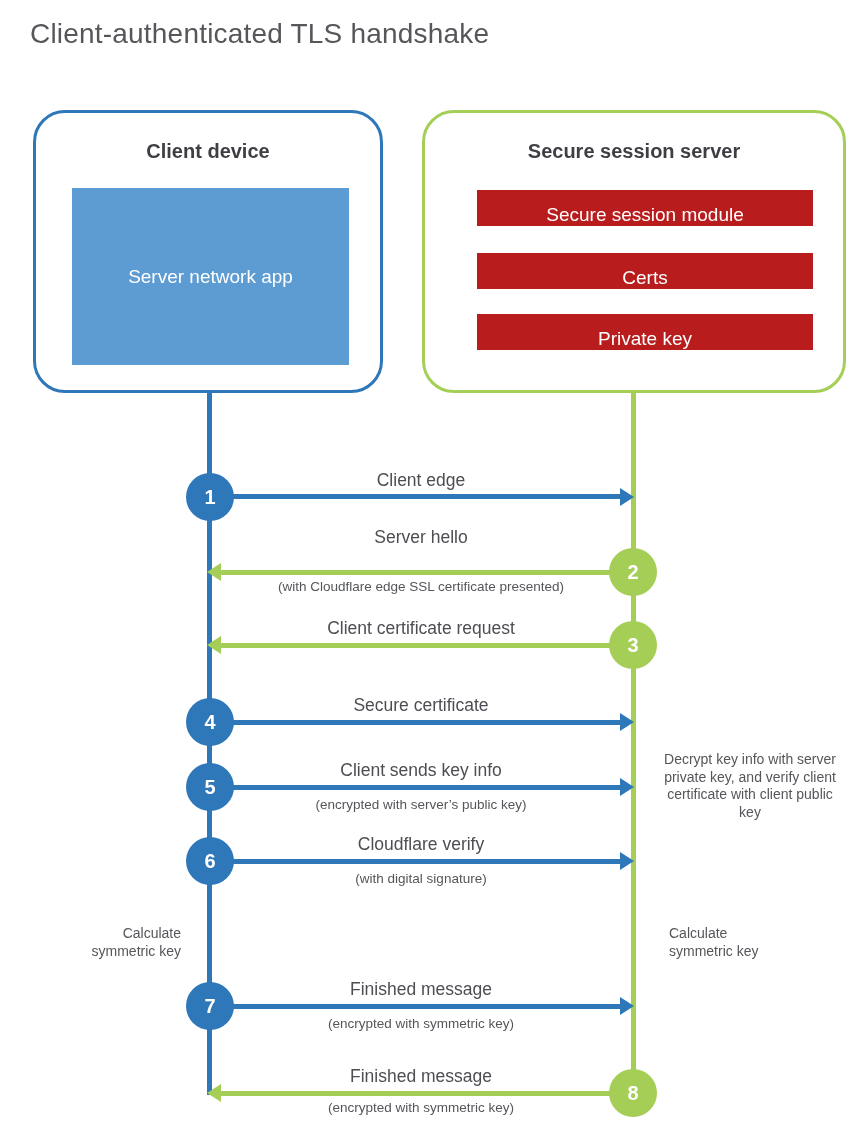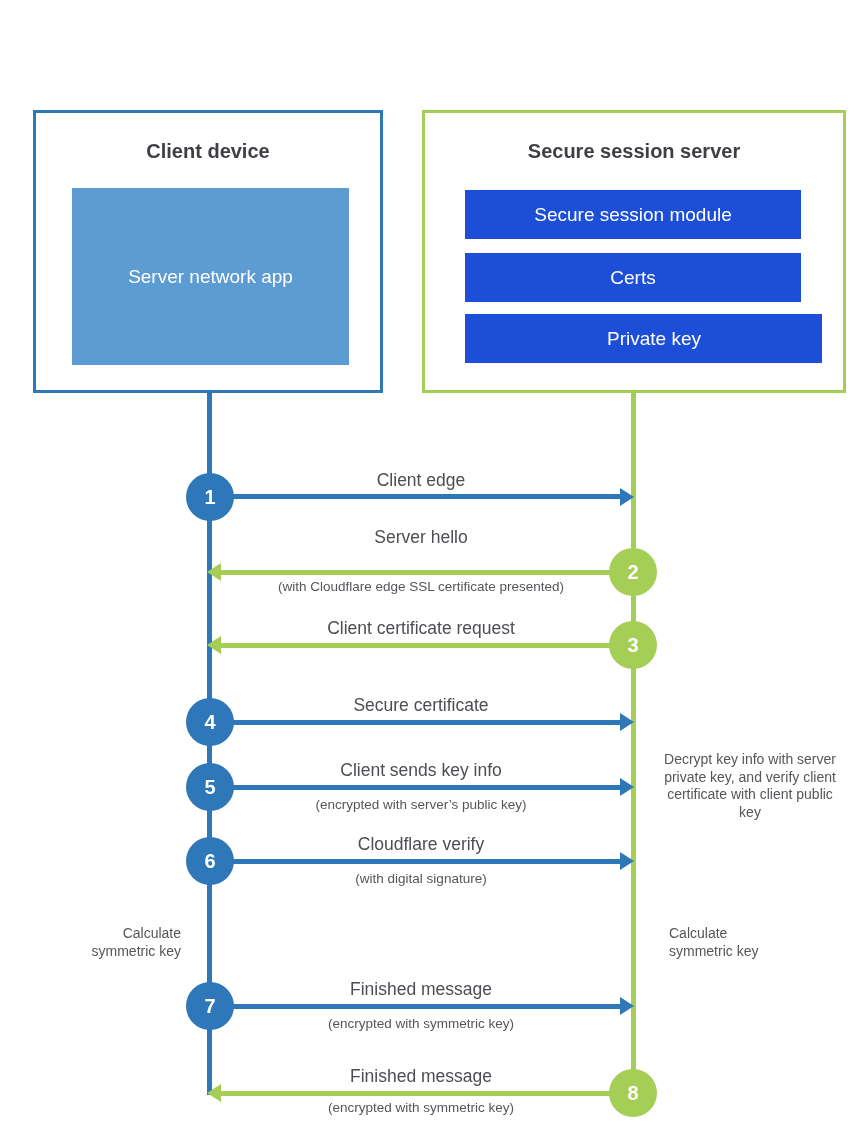--- a/index.html
+++ b/index.html
@@ -5,38 +5,38 @@
   html,body{margin:0;padding:0;background:#ffffff;}
   body{font-family:"Liberation Sans",sans-serif;}
   .canvas{position:relative;width:865px;height:1146px;background:#fff;overflow:hidden;}
 
   .page-title{
     position:absolute;left:30px;top:18px;margin:0;
     font-size:28px;font-weight:300;color:#56575b;letter-spacing:.2px;
   }
 
   
-  .box{position:absolute;top:110px;height:283px;background:#fff;box-sizing:border-box;}
+  .box{position:absolute;top:110px;height:283px;background:#fff;box-sizing:border-box;border-radius:32px;}
   .client-box{left:33px;width:350px;border:3px solid #2e77b9;}
   .server-box{left:422px;width:424px;border:3px solid #a4ce55;}
   .box-title{
     position:absolute;left:0;top:27px;width:100%;text-align:center;
     font-size:20px;font-weight:bold;color:#3e3f44;
   }
   .client-app{
     position:absolute;left:36px;top:75px;width:277px;height:177px;
     background:#5d9bd3;color:#fff;font-size:19px;line-height:27px;
     display:flex;align-items:center;justify-content:center;text-align:center;
     padding:0 40px;box-sizing:border-box;
   }
   .server-bar{
-    position:absolute;left:40px;width:336px;height:49px;background:#1d4ed8;
+    position:absolute;left:52px;width:336px;height:36px;background:#b91c1c;
     color:#fff;font-size:19px;line-height:49px;text-align:center;
   }
-  .bar-0{top:77px;} .bar-1{top:140px;} .bar-2{top:201px;padding-left:21px;}
+  .bar-0{top:77px;} .bar-1{top:140px;} .bar-2{top:201px;}
 
   
   .vline{position:absolute;top:393px;width:5px;height:702px;}
   .blue-line{left:207px;background:#2e77b9;}
   .green-line{left:631px;background:#a4ce55;}
 
   
   .arrow-line{position:absolute;height:5px;}
   .arrow-line.blue{background:#2e77b9;left:212px;width:409px;}
   .arrow-line.green{background:#a4ce55;left:221px;width:411px;}
@@ -69,20 +69,21 @@
   }
   .server-note{left:659px;top:751px;width:182px;text-align:center;}
   .calc-left{left:60px;top:925px;width:121px;text-align:right;}
   .calc-right{left:669px;top:925px;width:121px;text-align:left;}
 </style>
 </head>
 <body>
 
 <div class="canvas">
 
+  <h1 class="page-title">Client-authenticated TLS handshake</h1>
 
   <div class="box client-box">
     <div class="box-title">Client device</div>
     <div class="client-app">Server network app</div>
   </div>
 
   <div class="box server-box">
     <div class="box-title">Secure session server</div>
     <div class="server-bar bar-0">Secure session module</div>
     <div class="server-bar bar-1">Certs</div>

